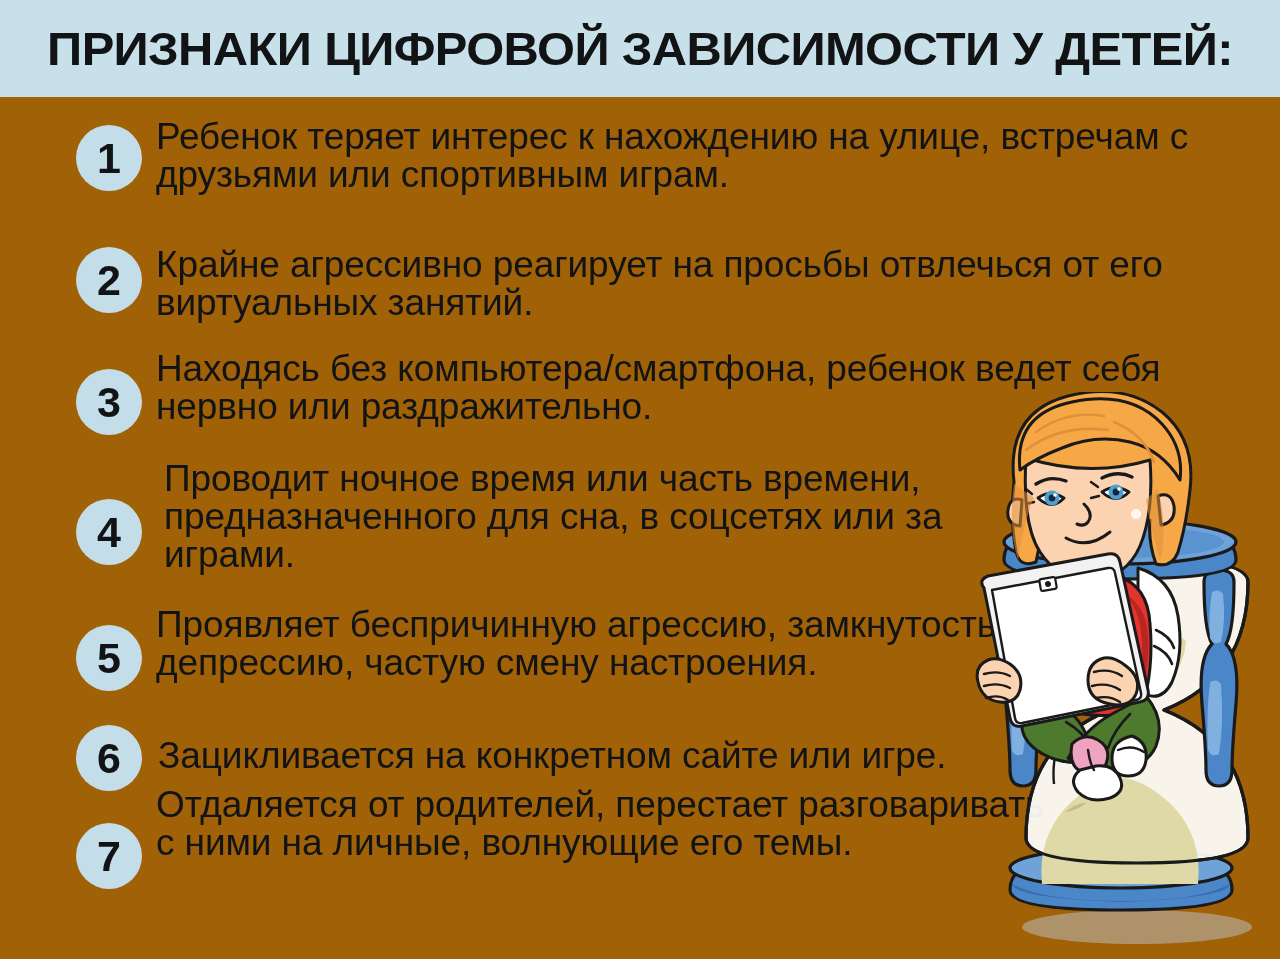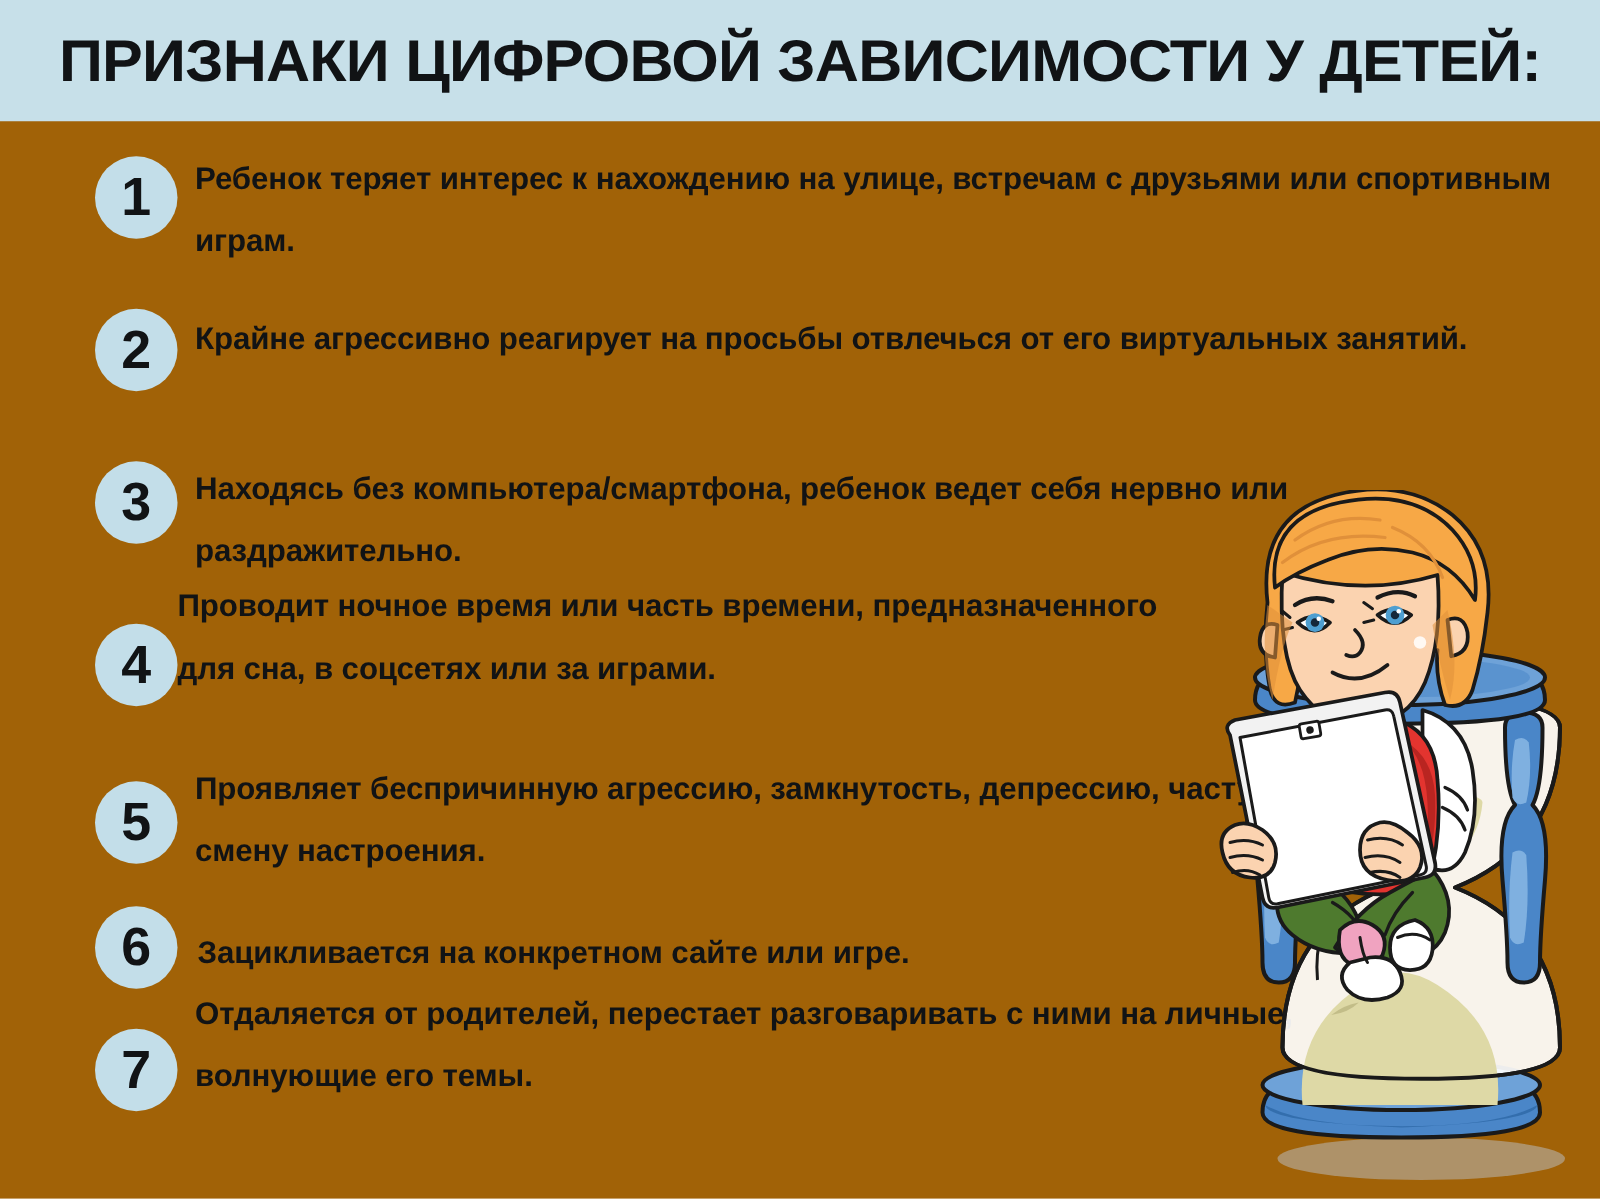--- a/index.html
+++ b/index.html
@@ -68,39 +68,39 @@
     font-family: "Liberation Sans", "DejaVu Sans", sans-serif;
     font-weight: bold;
     font-size: 43px;
     color: #111315;
     line-height: 1;
     user-select: none;
   }
   .row-text {
     position: absolute;
     font-family: "Liberation Sans", "DejaVu Sans", sans-serif;
-    font-weight: bold;
-    font-size: 25px;
-    line-height: 50px;
+    font-weight: normal;
+    font-size: 37px;
+    line-height: 38px;
     color: #111315;
     letter-spacing: -0.1px;
   }
 
   
   .r1 .num-badge { left: 38px;  top: 28px; }
   .r1 .row-text  { left: 118px; top: 21px;  width: 1090px; }
 
   .r2 .num-badge { left: 38px;  top: 150px; }
   .r2 .row-text  { left: 118px; top: 149px; width: 1080px; }
 
   .r3 .num-badge { left: 38px;  top: 272px; }
-  .r3 .row-text  { left: 118px; top: 269px; width: 1050px; }
+  .r3 .row-text  { left: 118px; top: 253px; width: 1050px; }
 
   .r4 .num-badge { left: 38px;  top: 402px; }
-  .r4 .row-text  { left: 104px; top: 363px; width: 830px; }
+  .r4 .row-text  { left: 126px; top: 363px; width: 830px; }
 
   .r5 .num-badge { left: 38px;  top: 528px; }
   .r5 .row-text  { left: 118px; top: 509px; width: 900px; }
 
   .r6 .num-badge { left: 38px;  top: 628px; }
   .r6 .row-text  { left: 120px; top: 640px; width: 900px; }
 
   .r7 .num-badge { left: 38px;  top: 726px; }
   .r7 .row-text  { left: 118px; top: 689px; width: 900px; }
 

